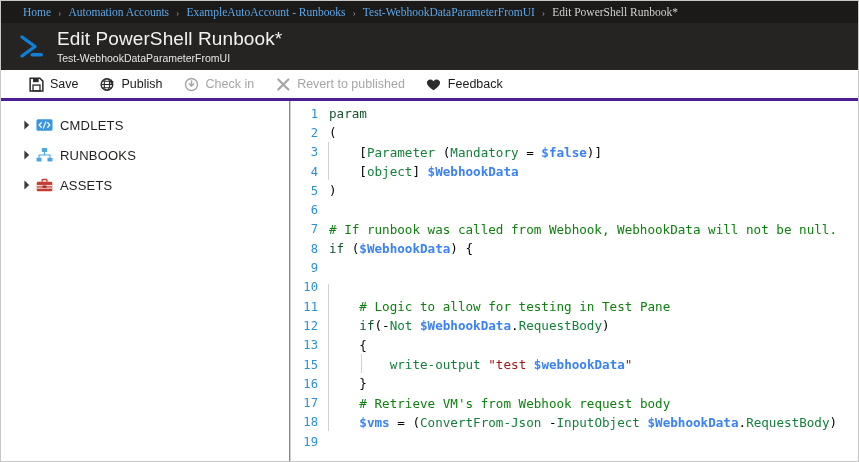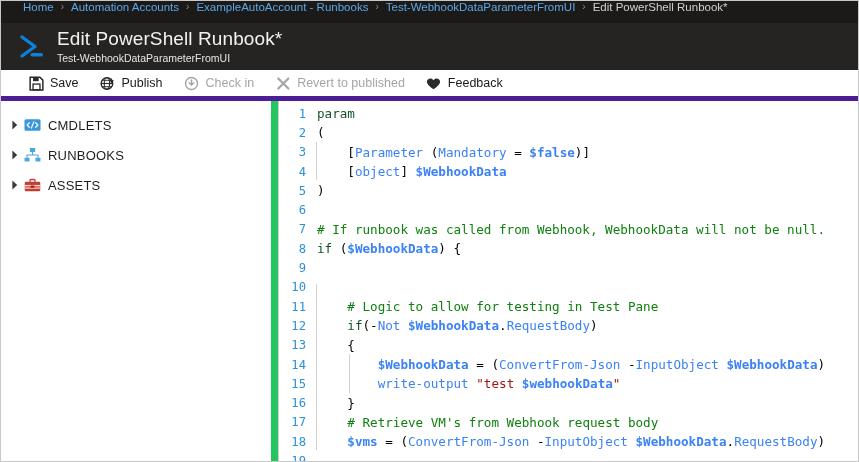--- a/index.html
+++ b/index.html
@@ -18,25 +18,26 @@
     background: #ffffff;
     border: 1px solid #c8c8c8;
     overflow: hidden;
   }
 
   
   .breadcrumb-bar {
     height: 22px;
     background: #1b1a19;
     display: flex;
-    align-items: flex-start;
+    align-items: center;
     padding-left: 22px;
     font-size: 11.5px;
     color: #d6d6d6;
     white-space: nowrap;
+    font-family: Liberation Serif, serif;
   }
   .crumb-link {
     color: #5ba7e8;
     cursor: pointer;
   }
   .crumb-current { color: #d0d0d0; }
   .crumb-sep {
     color: #8a8a8a;
     margin: 0 7px;
     font-size: 10px;
@@ -73,21 +74,21 @@
   .title-sub {
     color: #e6e5e4;
     font-size: 10.5px;
     margin-top: 3px;
   }
 
   
   .toolbar {
     height: 31px;
     background: #ffffff;
-    border-bottom: 5px solid #4c1d95;
+    border-bottom: 3px solid #4c1d95;
     display: flex;
     align-items: center;
     padding-left: 22px;
   }
   .tb-item {
     display: flex;
     align-items: center;
     height: 26px;
     padding: 0 9px 0 4px;
     margin-right: 7px;
@@ -117,21 +118,22 @@
     height: 360px;
     background: #ffffff;
   }
 
   
   .tree-panel {
     width: 277px;
     flex: 0 0 277px;
     background: #ffffff;
     padding-top: 9px;
-    border-right: 7px solid #22c55e;
+    border-right: 1px solid #22c55e;
+    margin-left: 12px;
   }
   .tree-node {
     display: flex;
     align-items: center;
     height: 30px;
     padding-left: 6px;
     cursor: pointer;
     user-select: none;
   }
   .tw-arrow {
@@ -200,21 +202,21 @@
     position: absolute;
     top: -3px;
   }
   .g1 { left: 1px; }
   .g2 { left: 33.5px; }
 
   .k  { color: #14532d; margin-top: 8px; }      
   .v  { color: #3b82f6; font-weight: bold; }      
   .c  { color: #108010; }      
   .s  { color: #a31515; }      
-  .p  { color: #3b82f6; }      
+  .p  { color: #15803d; }      
 </style>
 </head>
 <body>
 
 <div id="app">
 
   <div class="breadcrumb-bar" id="breadcrumb">
       <span class="crumb-link">Home</span>
       <span class="crumb-sep">›</span>
       <span class="crumb-link">Automation Accounts</span>
@@ -349,21 +351,20 @@
           <div class="code-line"><span class="ln">4</span><span class="code-text"><span class="guide g1"></span>    [<span class="p">object</span>] <span class="v">$WebhookData</span></span></div>
           <div class="code-line"><span class="ln">5</span><span class="code-text">)</span></div>
           <div class="code-line"><span class="ln">6</span><span class="code-text"></span></div>
           <div class="code-line"><span class="ln">7</span><span class="code-text"><span class="c"># If runbook was called from Webhook, WebhookData will not be null.</span></span></div>
           <div class="code-line"><span class="ln">8</span><span class="code-text"><span class="k">if</span> (<span class="v">$WebhookData</span>) {</span></div>
           <div class="code-line"><span class="ln">9</span></div>
           <div class="code-line"><span class="ln">10</span><span class="code-text"><span class="guide g1"></span></span></div>
           <div class="code-line"><span class="ln">11</span><span class="code-text"><span class="guide g1"></span>    <span class="c"># Logic to allow for testing in Test Pane</span></span></div>
           <div class="code-line"><span class="ln">12</span><span class="code-text"><span class="guide g1"></span>    <span class="k">if</span>(-<span class="p">Not</span> <span class="v">$WebhookData</span>.<span class="p">RequestBody</span>)</span></div>
           <div class="code-line"><span class="ln">13</span><span class="code-text"><span class="guide g1"></span>    {</span></div>
-          <div class="code-line"><span class="ln">14</span><span class="code-text"><span class="guide g1"></span><span class="guide g2"></span>        <span class="v">$WebhookData</span> = (<span class="p">ConvertFrom-Json</span> -<span class="p">InputObject</span> <span class="v">$WebhookData</span>)</span></div>
           <div class="code-line"><span class="ln">15</span><span class="code-text"><span class="guide g1"></span><span class="guide g2"></span>        <span class="p">write-output</span> <span class="s">"</span><span class="s">t</span><span class="s">e</span><span class="s">s</span><span class="s">t</span><span class="s"> </span><span class="v">$webhookData</span><span class="s">"</span></span></div>
           <div class="code-line"><span class="ln">16</span><span class="code-text"><span class="guide g1"></span>    }</span></div>
           <div class="code-line"><span class="ln">17</span><span class="code-text"><span class="guide g1"></span>    <span class="c"># Retrieve VM's from Webhook request body</span></span></div>
           <div class="code-line"><span class="ln">18</span><span class="code-text"><span class="guide g1"></span>    <span class="v">$vms</span> = (<span class="p">ConvertFrom-Json</span> -<span class="p">InputObject</span> <span class="v">$WebhookData</span>.<span class="p">RequestBody</span>)</span></div>
           <div class="code-line"><span class="ln">19</span><span class="code-text"></span></div>
         </div>
     </div>
   </div>
 
 </div>

